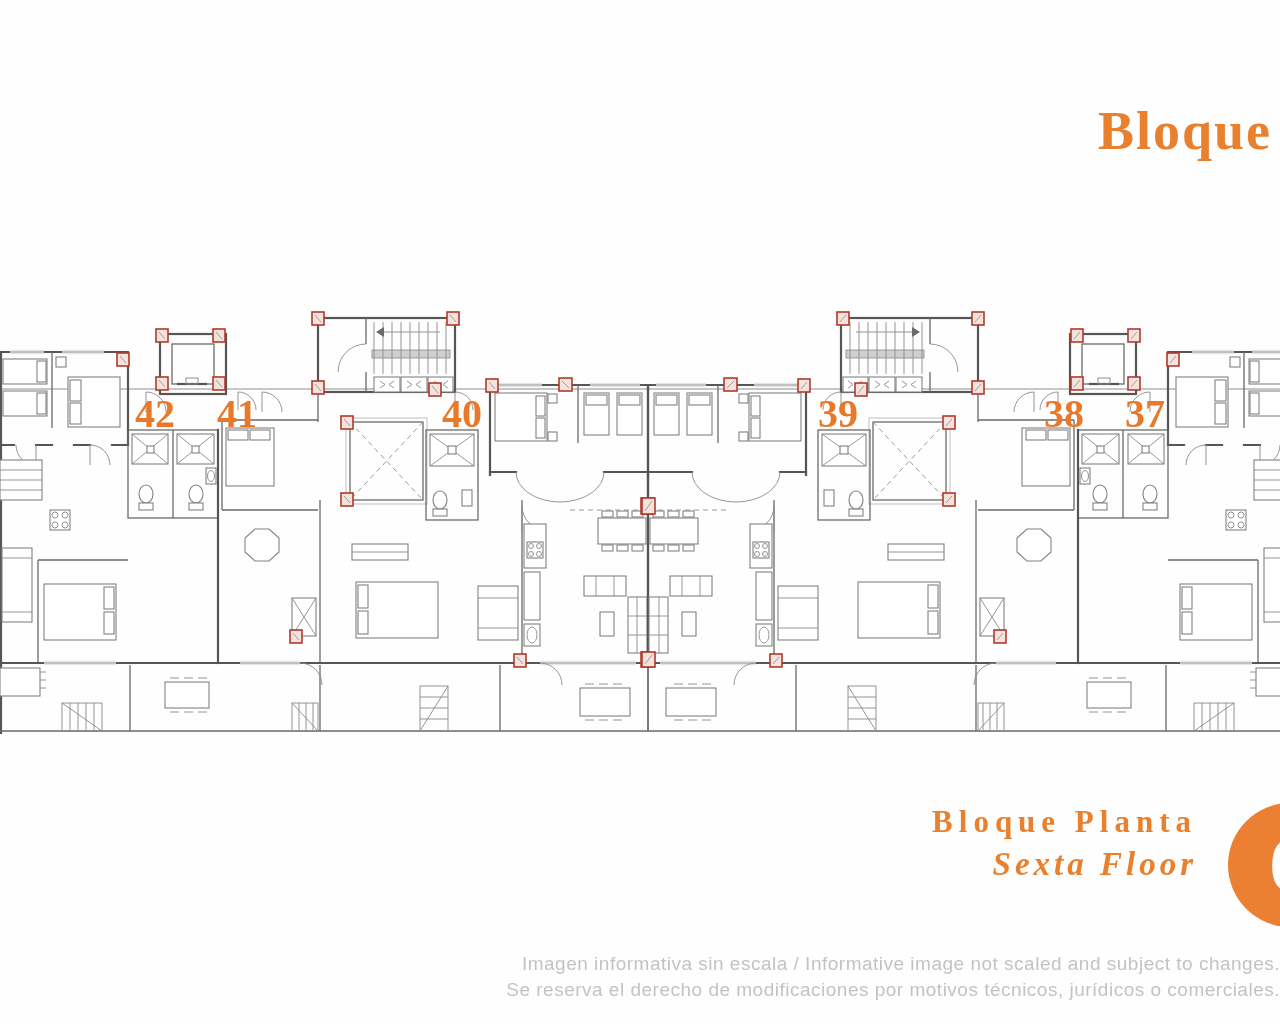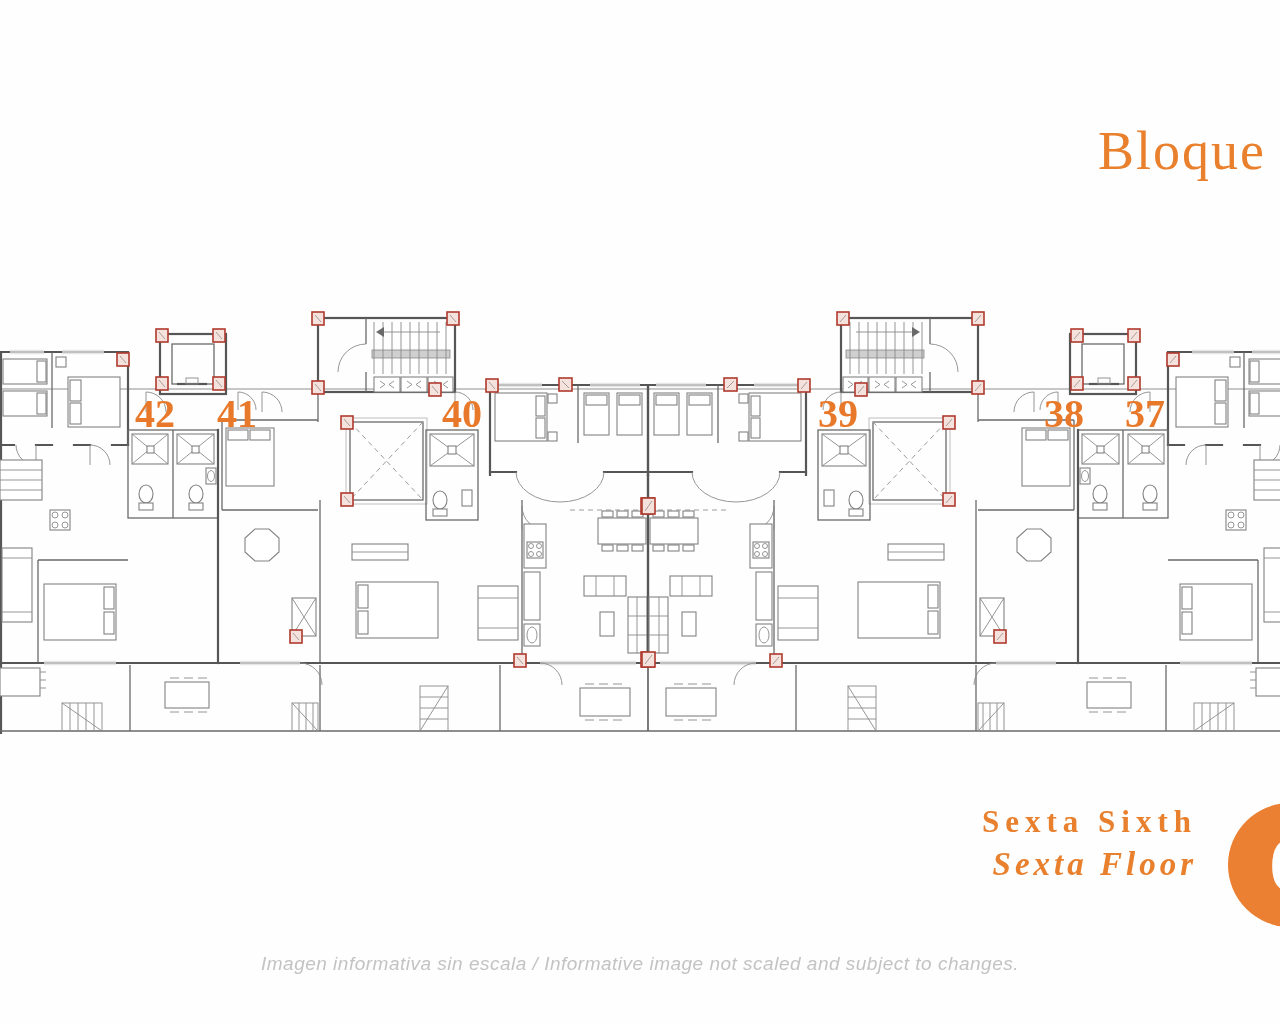--- a/index.html
+++ b/index.html
@@ -1,30 +1,30 @@
 <!DOCTYPE html>
 <html><head>
 <meta charset="utf-8">
 <style>
   html,body{margin:0;padding:0;}
   body{width:1280px;height:1024px;overflow:hidden;background:#fefefe;position:relative;
        font-family:"Liberation Sans",sans-serif;}
   .page{position:absolute;inset:0;width:1280px;height:1024px;}
   .title{position:absolute;left:1098px;top:100px;font-family:"Liberation Serif",serif;
-         font-weight:normal;font-size:54px;letter-spacing:2px;color:#E8802E;white-space:nowrap;margin-top:20px;}
+         font-weight:bold;font-size:54px;letter-spacing:2px;color:#E8802E;white-space:nowrap;}
   svg.plan{position:absolute;left:0;top:0;}
   .floor-es{position:absolute;right:83px;top:804px;font-family:"Liberation Serif",serif;
             font-weight:bold;font-size:31px;letter-spacing:6px;color:#E8802E;white-space:nowrap;}
   .floor-en{position:absolute;right:83px;top:846px;font-family:"Liberation Serif",serif;
             font-weight:bold;font-style:italic;font-size:33px;letter-spacing:4px;color:#E8802E;white-space:nowrap;}
   .badge{position:absolute;left:1228px;top:803px;width:124px;height:124px;border-radius:50%;
          background:#EC8032;display:flex;align-items:center;justify-content:center;}
   .badge span{color:#ffffff;font-size:74px;font-weight:bold;font-family:"Liberation Sans",sans-serif;}
-  .disclaimer{position:absolute;left:0;right:0;top:951px;text-align:center;color:#c3c3c3;
-              font-size:19px;line-height:26px;letter-spacing:0.5px;font-style:italic;}
+  .disclaimer{position:absolute;left:0;right:0;top:951px;text-align:right;color:#c3c3c3;
+              font-size:19px;line-height:26px;letter-spacing:0.5px;}
   
   .w{stroke:#565656;stroke-width:2.2;fill:none;stroke-linecap:square;}
   .w1{stroke:#6a6a6a;stroke-width:1.3;fill:none;}
   .f{stroke:#828282;stroke-width:1.1;fill:#ffffff;}
   .fl{stroke:#8a8a8a;stroke-width:0.9;fill:none;}
   .win{stroke:#e6e6e6;stroke-width:4.5;fill:none;}
   .winc{stroke:#9a9a9a;stroke-width:1;fill:none;}
   .dash{stroke:#9a9a9a;stroke-width:1;stroke-dasharray:5 4;fill:none;}
   .lt{stroke:#b9b9b9;stroke-width:0.9;fill:none;}
   .col{fill:#f6e2dc;stroke:#B03A2E;stroke-width:1.6;}
@@ -275,24 +275,25 @@
     <g text-anchor="middle">
       <text class="num" x="155" y="427">42</text>
       <text class="num" x="237" y="427">41</text>
       <text class="num" x="462" y="427">40</text>
       <text class="num" x="838" y="427">39</text>
       <text class="num" x="1064" y="427">38</text>
       <text class="num" x="1145" y="427">37</text>
     </g>
   </svg>
 
-  <div class="floor-es">Sexta Sixth</div>
+  <div class="floor-es">Bloque Planta</div>
   <div class="floor-en">Sexta Floor</div>
 
   <div class="badge">
     <span>6</span>
   </div>
 
   <div class="disclaimer">
     <div>Imagen informativa sin escala /  Informative image not scaled and subject to changes.</div>
+    <div>Se reserva el derecho de modificaciones por motivos técnicos, jurídicos o comerciales.</div>
   </div>
 
 </div>
 
 </body></html>

